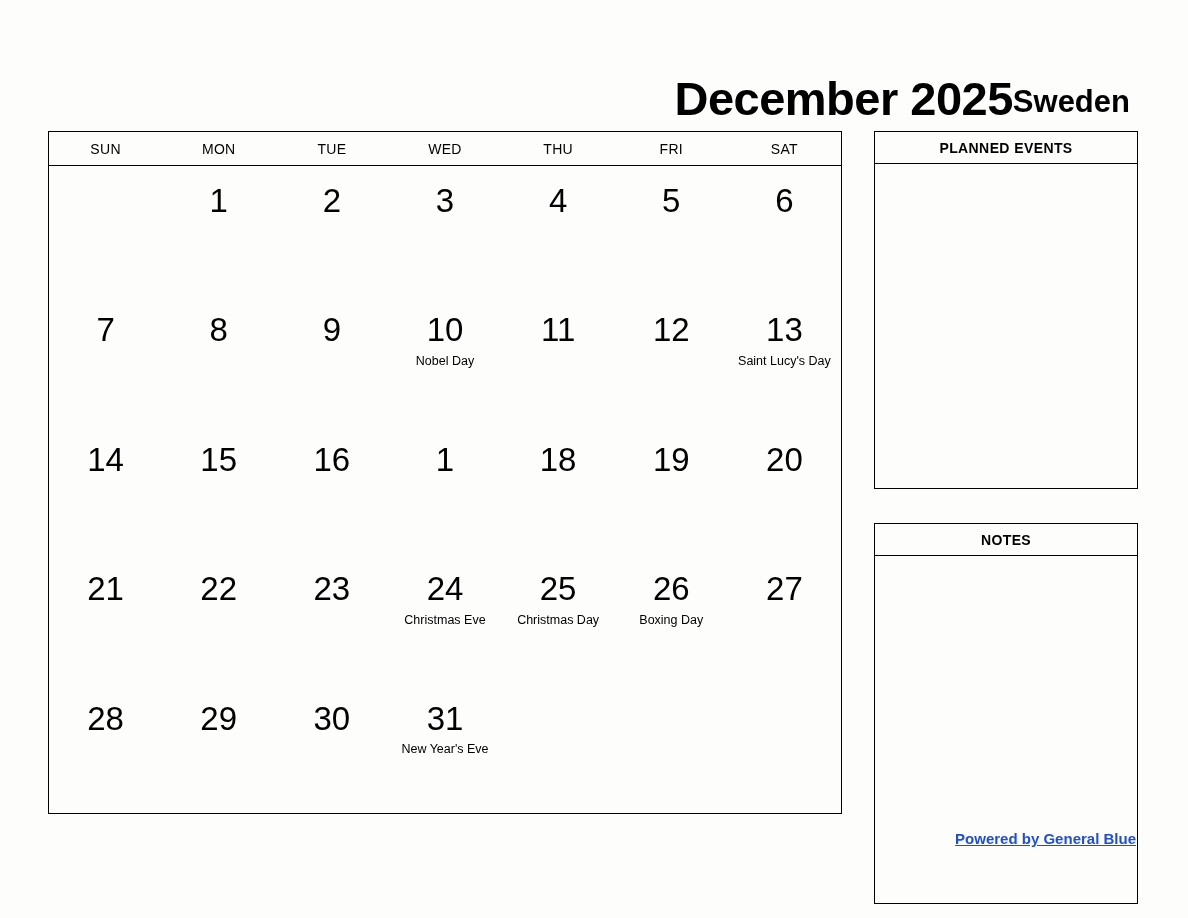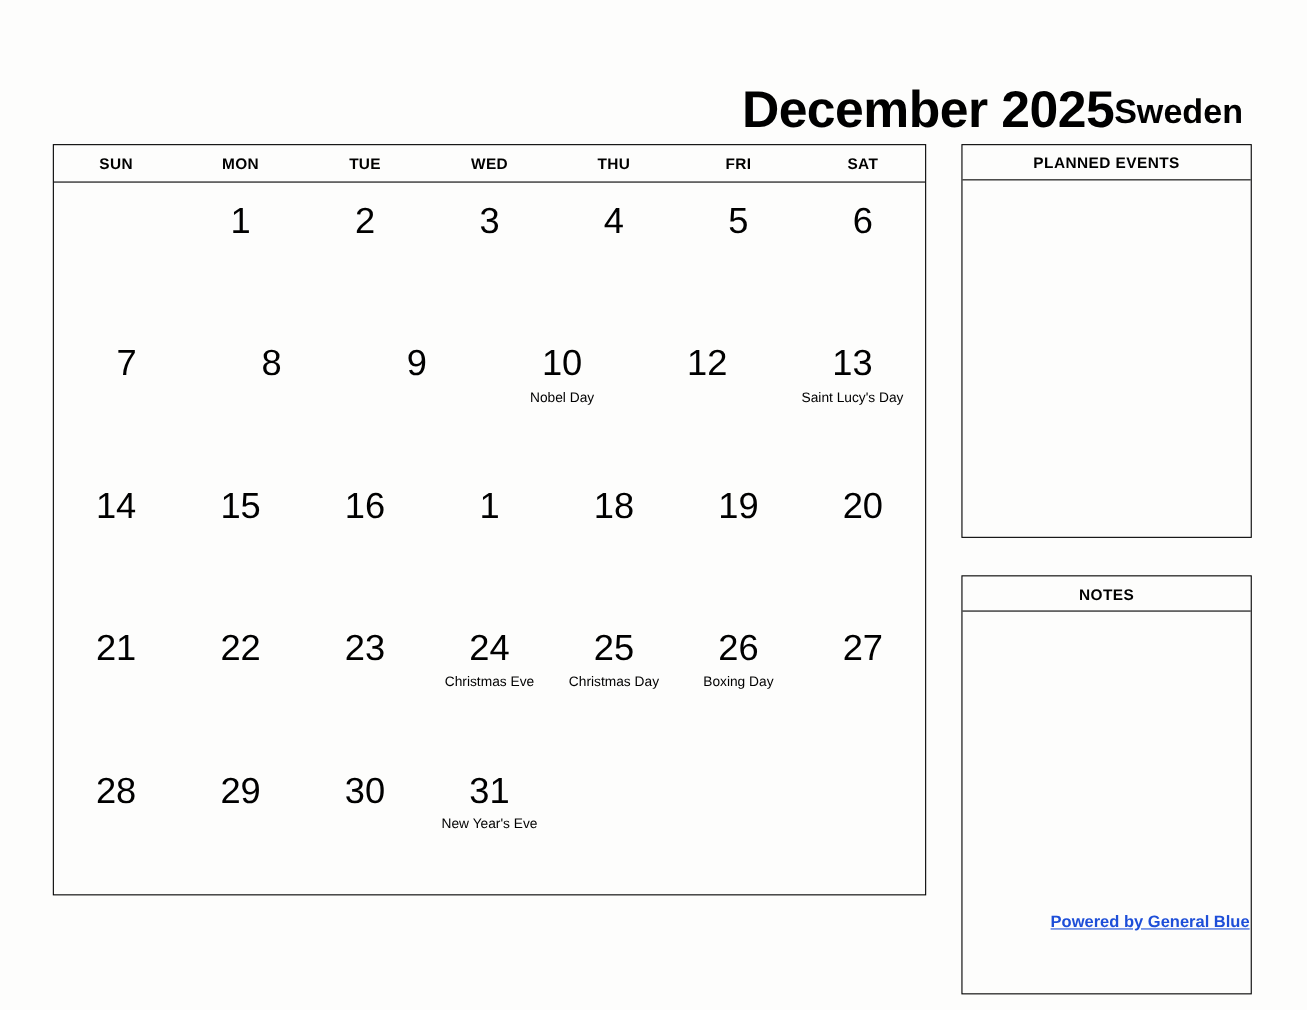--- a/index.html
+++ b/index.html
@@ -67,21 +67,21 @@
     height: 33px;
     border-bottom: 1px solid #000000;
     flex: 0 0 auto;
   }
   .weekday-cell {
     flex: 1 1 0;
     display: flex;
     align-items: center;
     justify-content: center;
     font-size: 14px;
-    font-weight: bold;
+    font-weight: normal;
     letter-spacing: 0.3px;
   }
   .weeks {
     flex: 1 1 auto;
     display: flex;
     flex-direction: column;
   }
   .week-row {
     flex: 1 1 0;
     display: flex;
@@ -208,20 +208,23 @@
             <div class="day-number">8</div>
           </div>
           <div class="day-cell">
             <div class="day-number">9</div>
           </div>
           <div class="day-cell">
             <div class="day-number">10</div>
             <div class="day-event">Nobel Day</div>
           </div>
           <div class="day-cell">
+            <div class="day-number">11</div>
+          </div>
+          <div class="day-cell">
             <div class="day-number">12</div>
           </div>
           <div class="day-cell">
             <div class="day-number">13</div>
             <div class="day-event">Saint Lucy's Day</div>
           </div>
         </div>
         <div class="week-row">
           <div class="day-cell">
             <div class="day-number">14</div>

